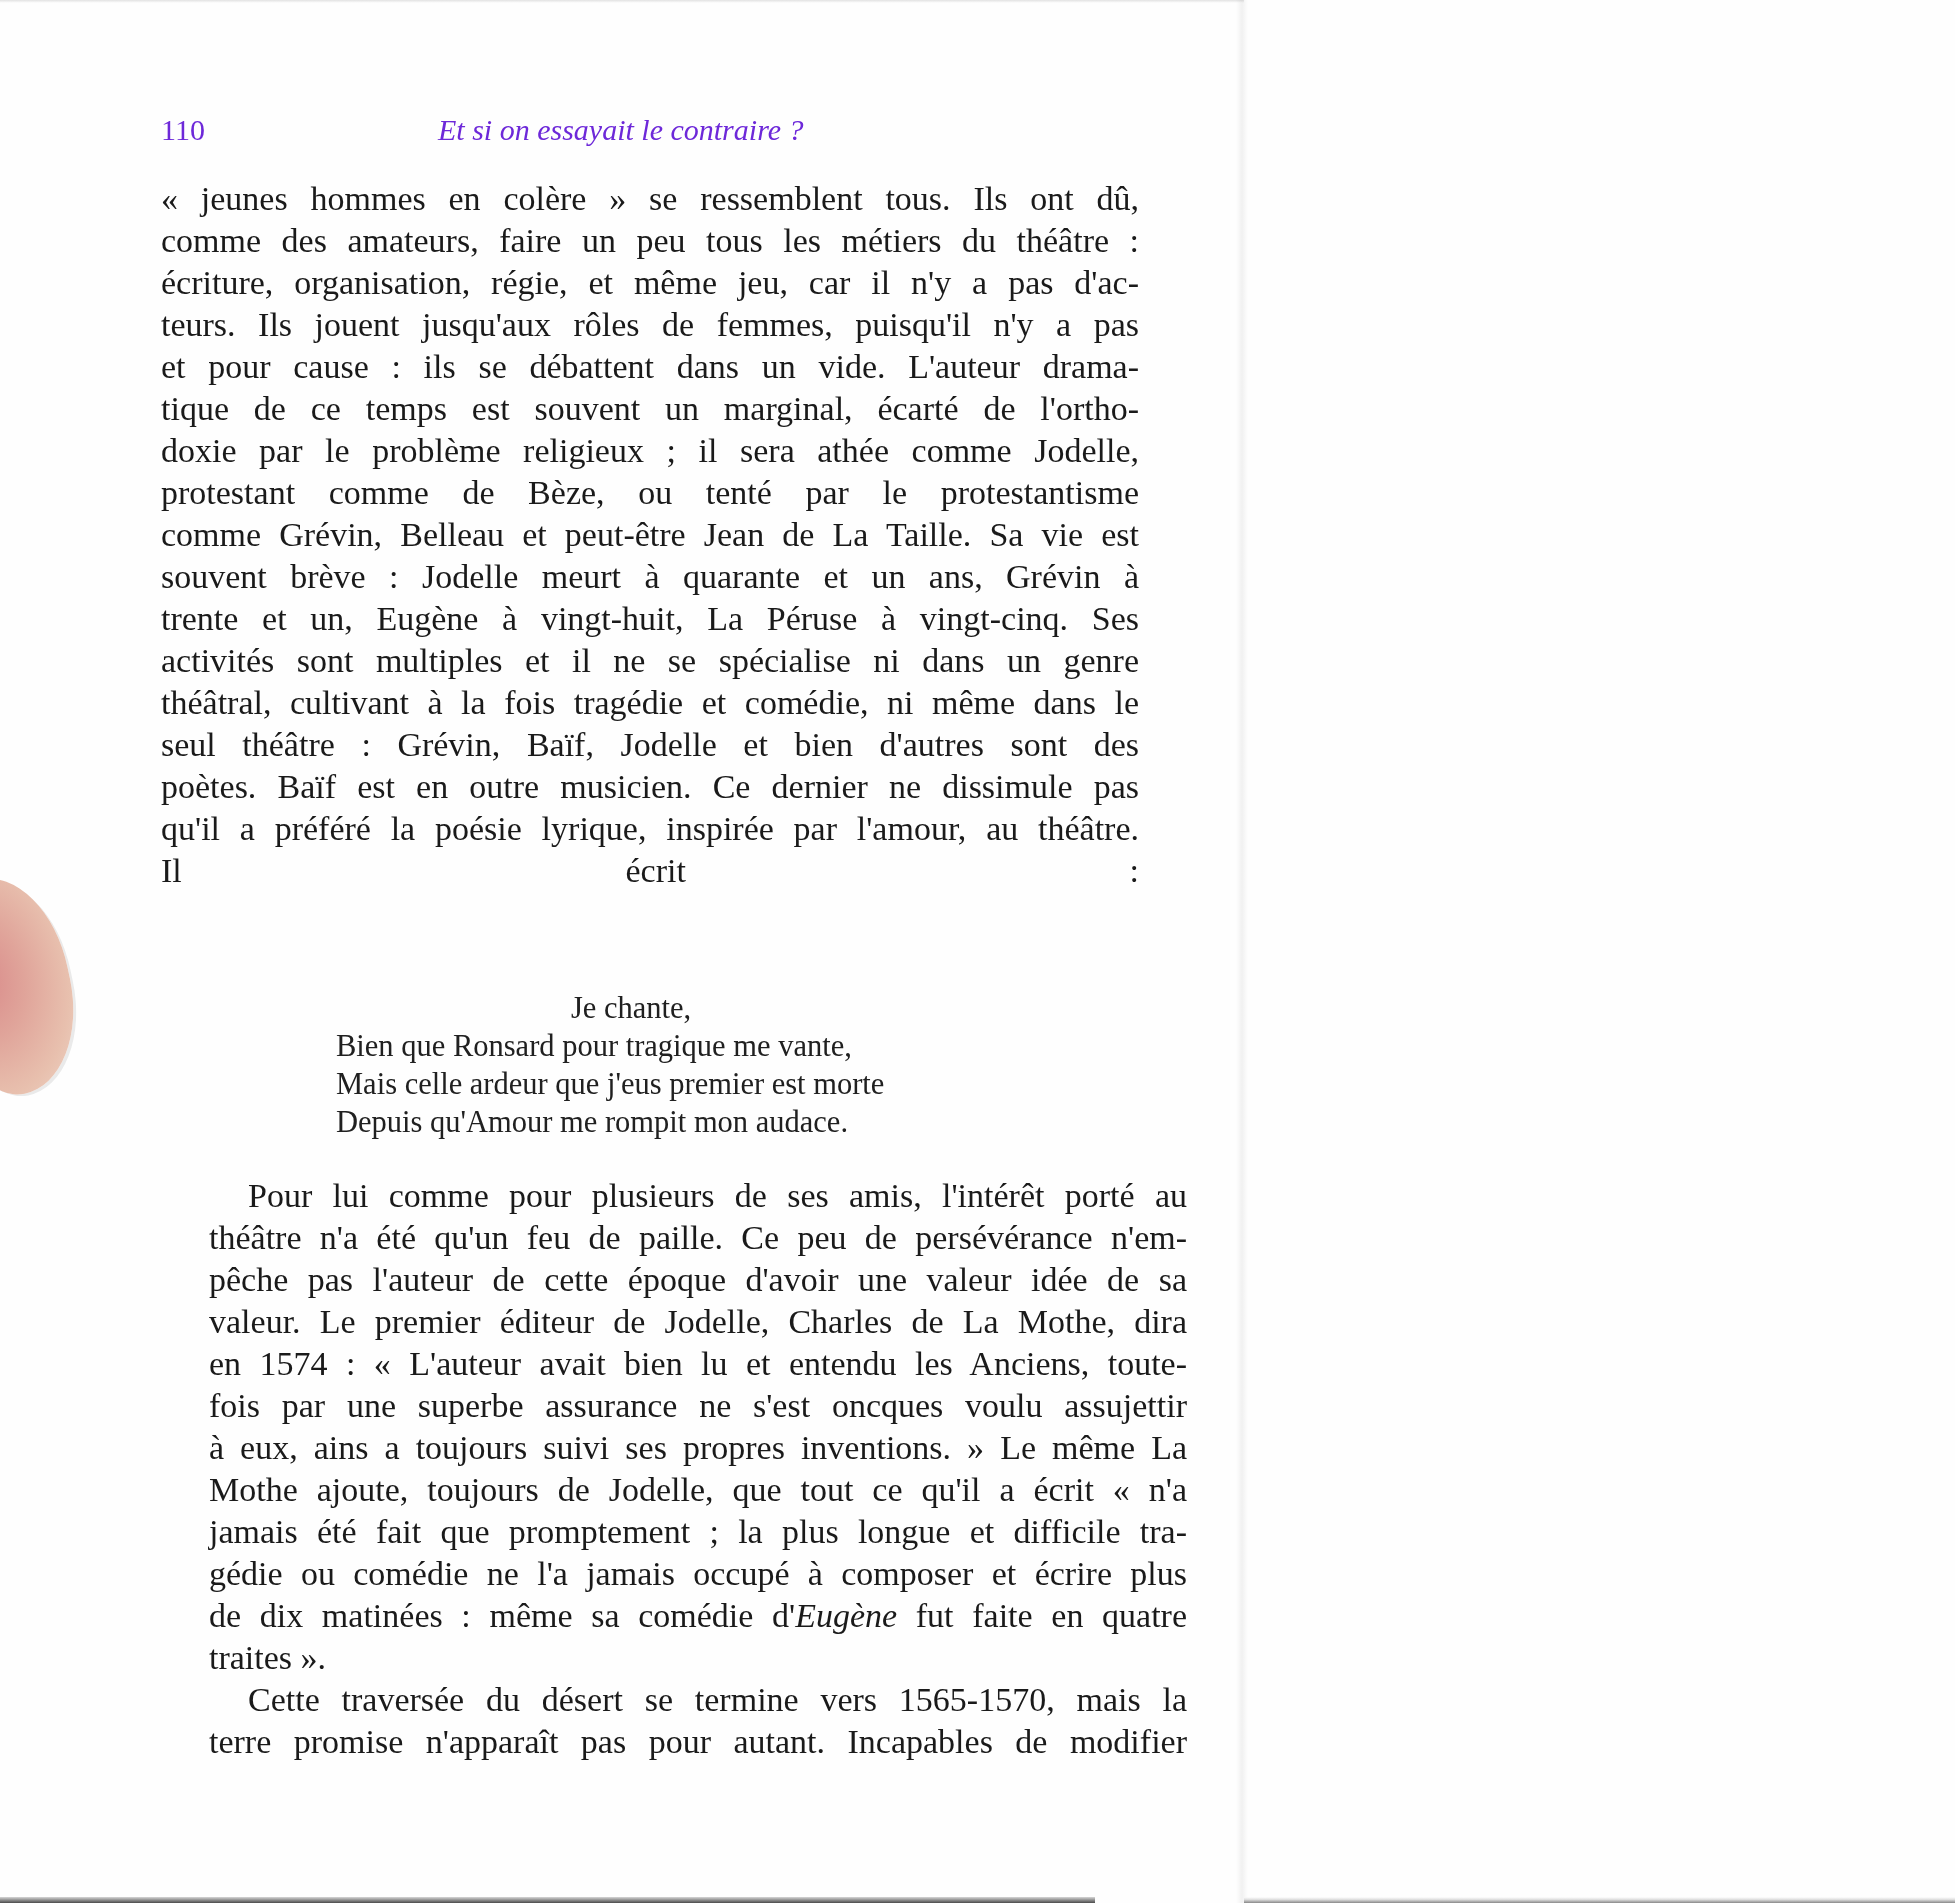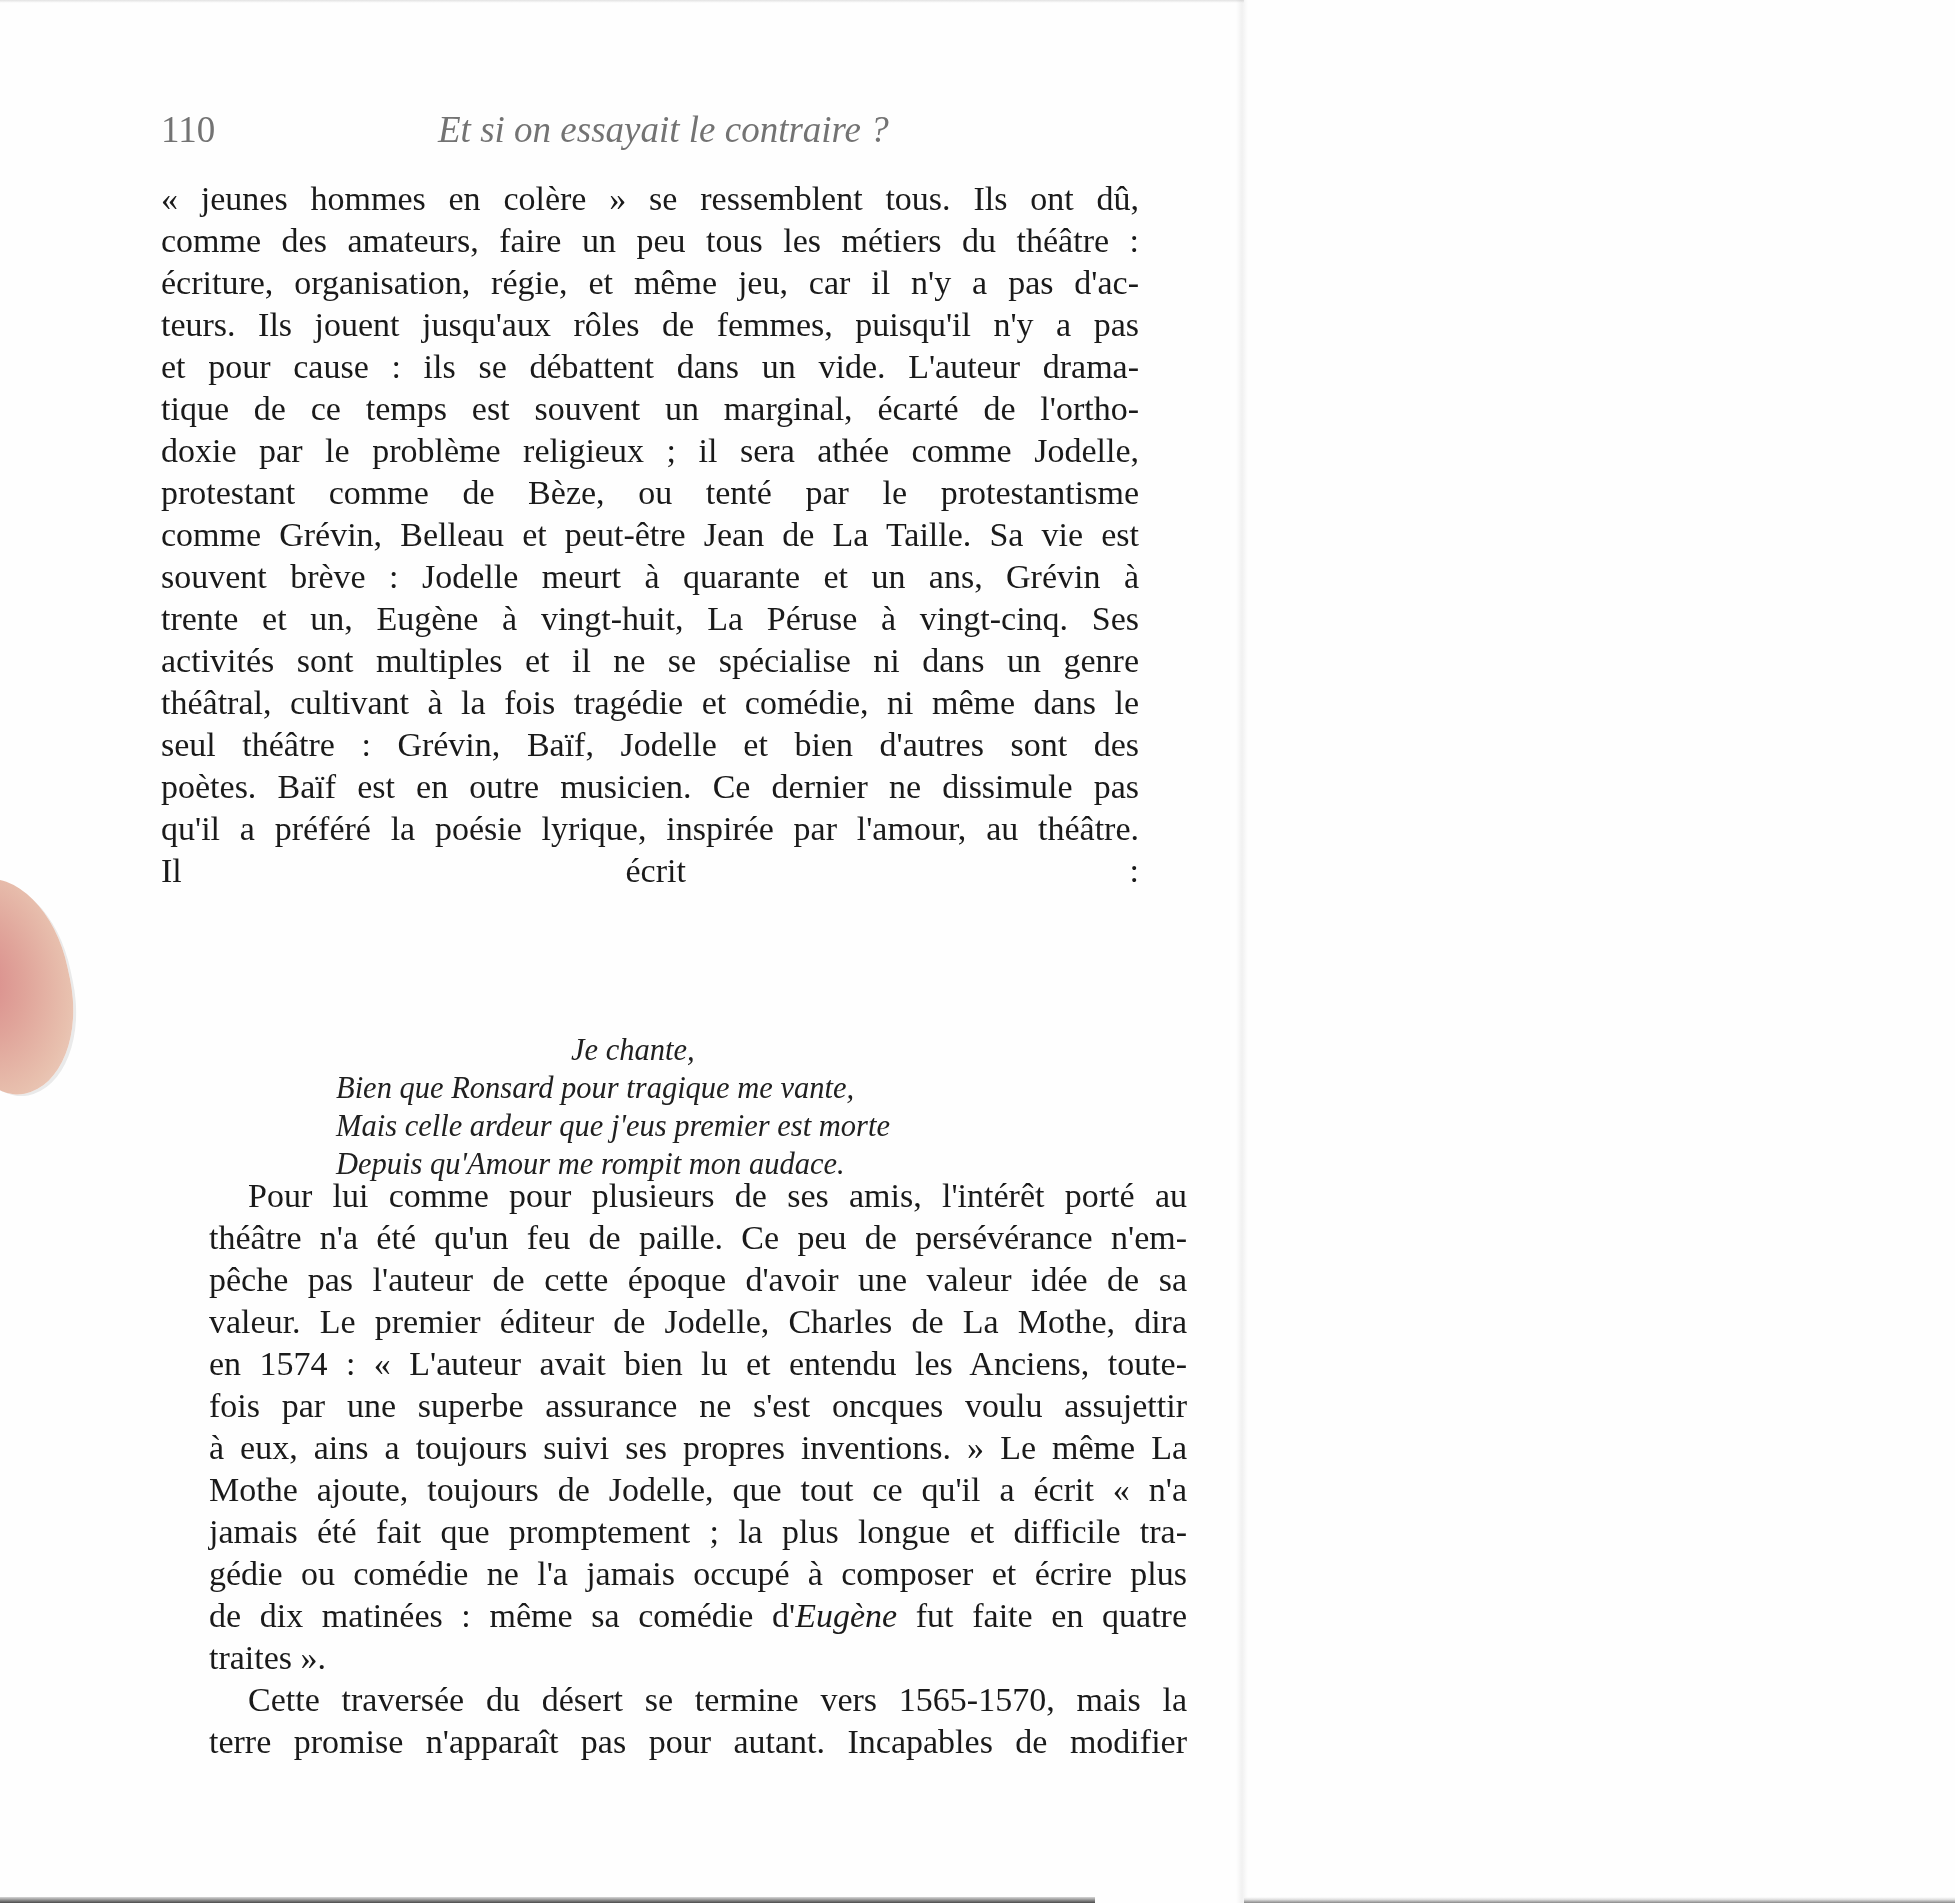--- a/index.html
+++ b/index.html
@@ -60,23 +60,23 @@
       position: absolute;
       top: 0;
       height: 1904px;
     }
     .page-left { left: 0; width: 1240px; }
     .page-right { left: 1244px; width: 1239px; }
 
     .running-head {
       position: absolute;
       top: 110px;
-      font-size: 37px;
+      font-size: 30px;
       line-height: 39px;
-      color: #737373;
+      color: #6d28d9;
       white-space: nowrap;
     }
     .folio { font-style: normal; }
     .rh-title { font-style: italic; }
 
     .text-block {
       position: absolute;
       font-size: 34px;
       line-height: 42px;
       text-align: justify;
@@ -89,24 +89,22 @@
       text-align: justify;
     }
     .line.last { text-align-last: left; }
     .indent { padding-left: 39px; }
     .it { font-style: italic; }
 
     .verse {
       position: absolute;
       font-size: 30.5px;
       line-height: 38px;
-      font-style: italic;
       color: #202020;
       white-space: nowrap;
-      margin-top: 42px;
     }
     .verse .vline { display: block; }
 
     
     #left-folio { left: 161px; }
     #left-rh { left: 438px; }
     #left-block-1 { left: 161px; top: 178px; width: 978px; }
     #left-verse { left: 336px; top: 989px; }
     #left-verse .vline:first-child { padding-left: 235px; }
     #left-block-2 { left: 161px; top: 1175px; width: 978px; margin-left: 48px; }

